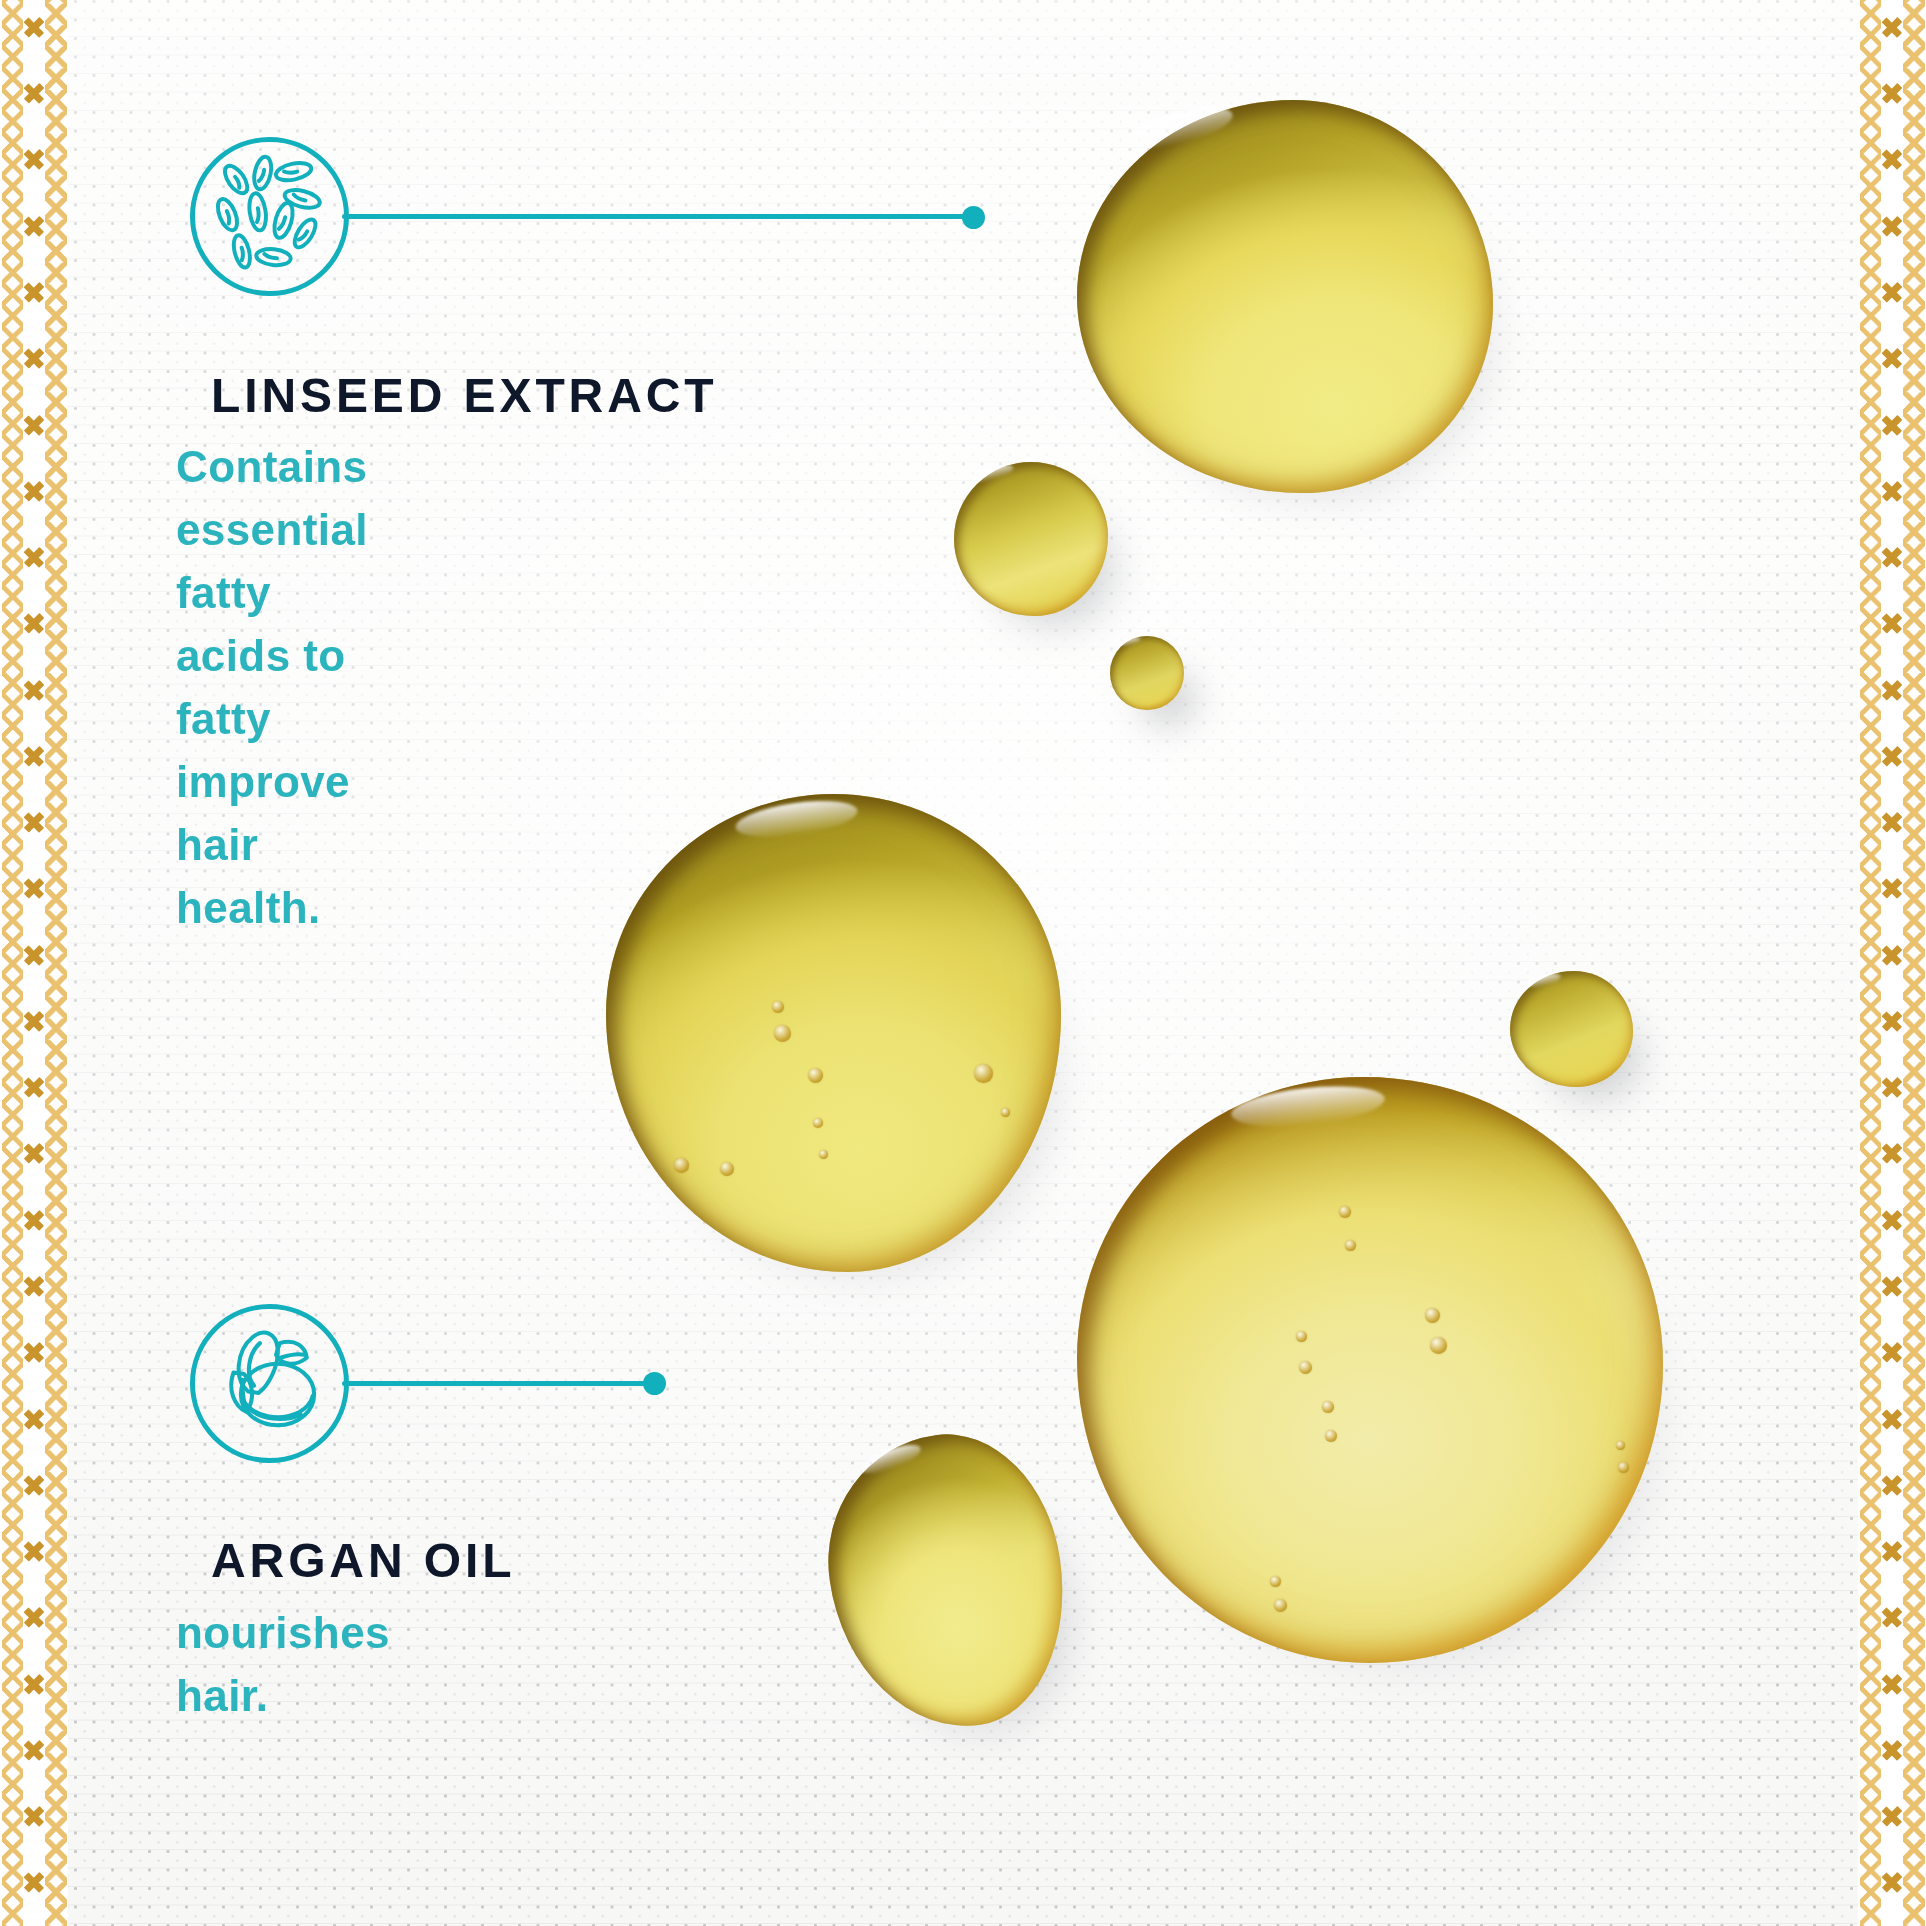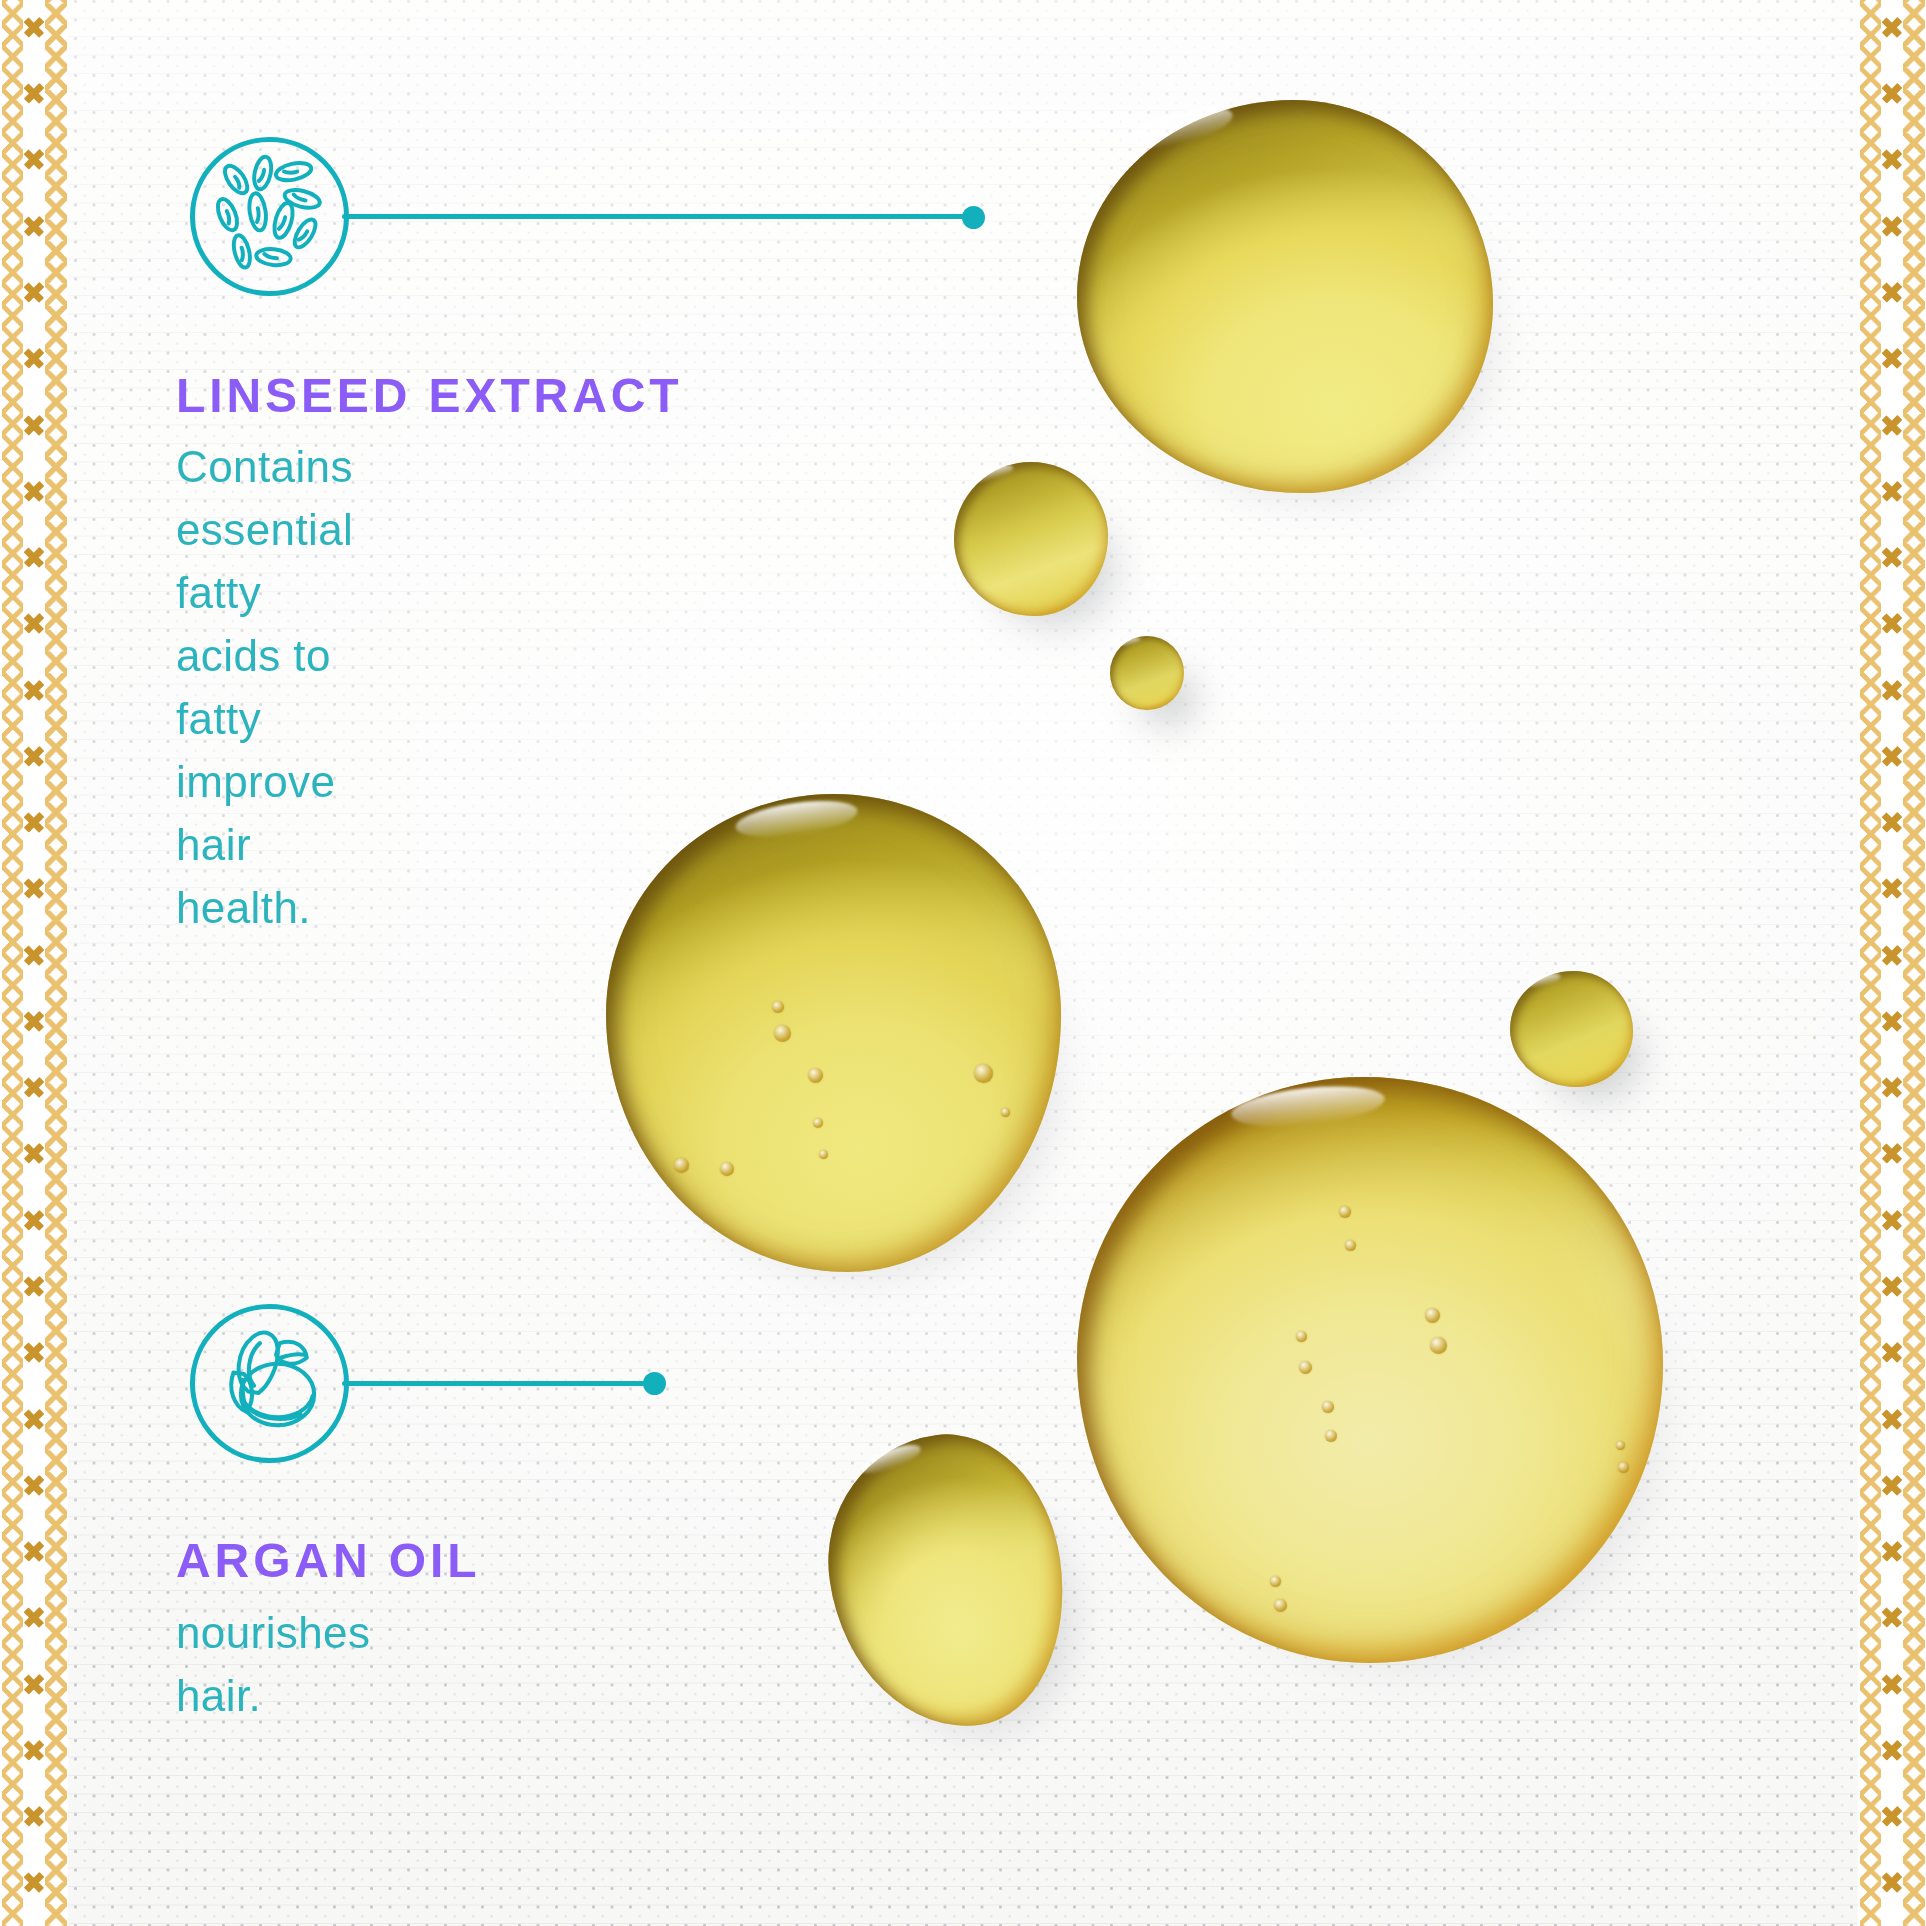--- a/index.html
+++ b/index.html
@@ -195,32 +195,33 @@
   }
   .connector{
     position:absolute; height:5.4px; background:#12AFBC; border-radius:3.1px;
   }
   .connector-dot{
     position:absolute; width:23px; height:23px; border-radius:50%;
     background:#12AFBC;
   }
   .ing-title{
     position:absolute;
-    color:#8b5cf6;
+    color:#0f172a;
     font-family:"Liberation Sans",sans-serif;
     font-weight:700;
     font-size:48px;
     letter-spacing:3.9px;
     white-space:nowrap;
+    margin-left:35px;
   }
   .ing-desc{
     position:absolute;
     color:#2BB4BD;
     font-family:"Liberation Sans",sans-serif;
-    font-weight:400;
+    font-weight:700;
     font-size:44px;
     line-height:63px;
     letter-spacing:0.4px;
   }
 </style>
 </head>
 <body>
 
 <div id="stage">
 

